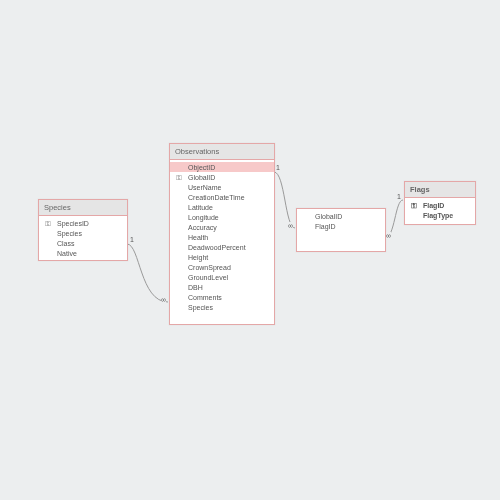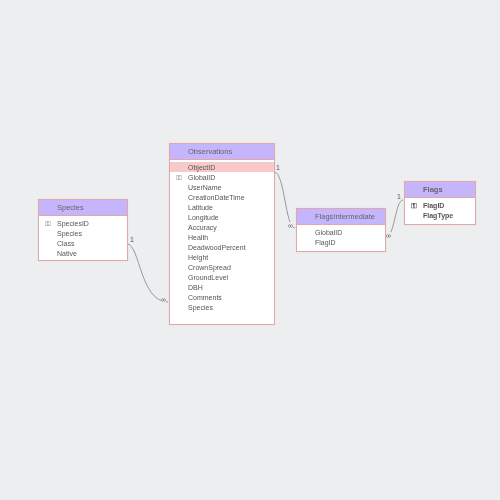--- a/index.html
+++ b/index.html
@@ -1,18 +1,18 @@
 <!DOCTYPE html>
 <html><head>
 <meta charset="utf-8">
 <style>
   html,body{margin:0;padding:0;width:500px;height:500px;background:#eceeef;font-family:"Segoe UI",Arial,sans-serif;font-size:7px;color:#555;overflow:hidden}
   .canvas{position:relative;width:500px;height:500px}
   .entity{position:absolute;background:#fff;border:1px solid #e4a7a7;box-shadow:0 0 0 .5px rgba(0,0,0,.03)}
-  .entity .title{background:#c4b5fd;border-bottom:1px solid #e4a7a7;padding:3px 18px;font-size:7.5px;color:#666}
+  .entity .title{background:#e5e5e5;border-bottom:1px solid #e4a7a7;padding:3px 5px;font-size:7.5px;color:#666}
   .entity .rows{padding:2px 0}
   .row{display:flex;align-items:center;height:10px;padding:0 4px 0 4px;gap:4px}
   .row.sel{background:#f7c9c9}
   .keycol{width:10px;display:flex;justify-content:center;color:#444}
   .keyglyph{font-size:7px;line-height:1;display:inline-block;transform:translateY(-.5px)}
   .fieldname{white-space:nowrap}
   svg.wires{position:absolute;left:0;top:0;width:500px;height:500px;pointer-events:none}
   .card-mark{position:absolute;font-size:7px;color:#555;background:#eceeef}
 </style>
 </head>
@@ -108,21 +108,20 @@
           <span class="keycol"></span>
           <span class="fieldname">Comments</span>
         </div>
         <div class="row">
           <span class="keycol"></span>
           <span class="fieldname">Species</span>
         </div>
       </div>
     </div>
     <div class="entity" style="left: 296px; top: 208px; width: 88px; min-height: 42px;">
-      <div class="title">FlagsIntermediate</div>
       <div class="rows">
         <div class="row">
           <span class="keycol"></span>
           <span class="fieldname">GlobalID</span>
         </div>
         <div class="row">
           <span class="keycol"></span>
           <span class="fieldname">FlagID</span>
         </div>
       </div>

